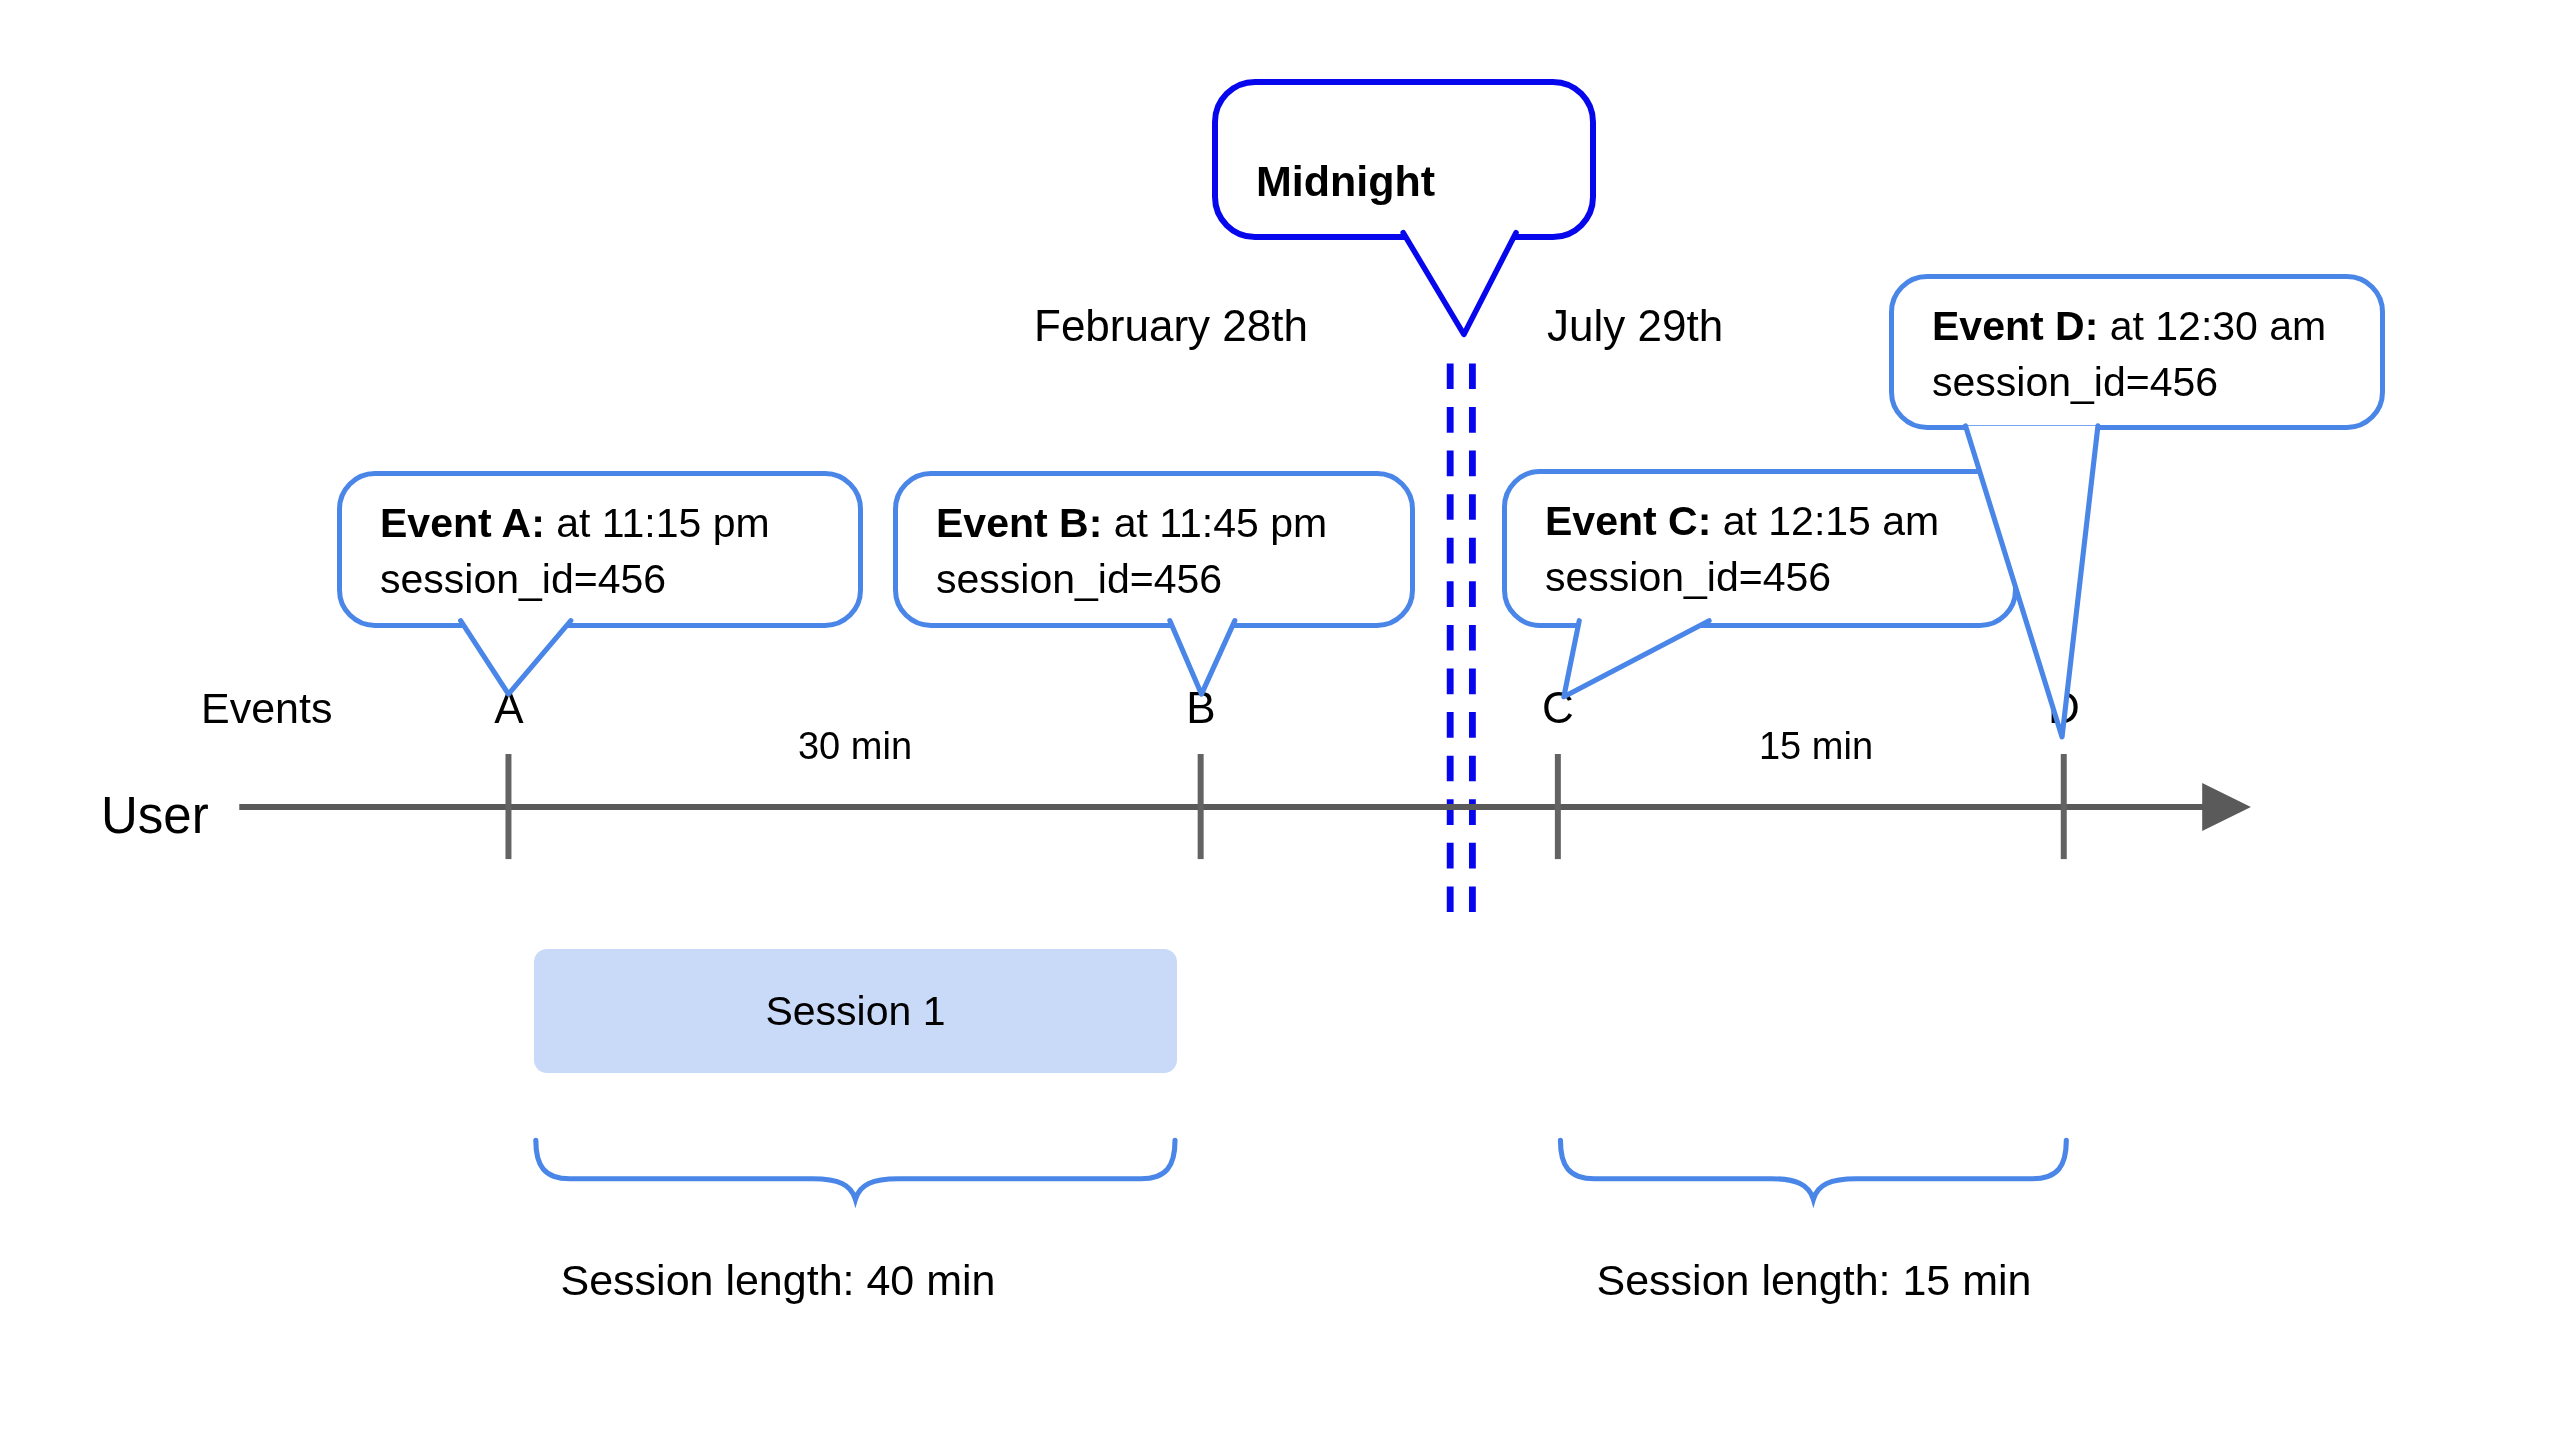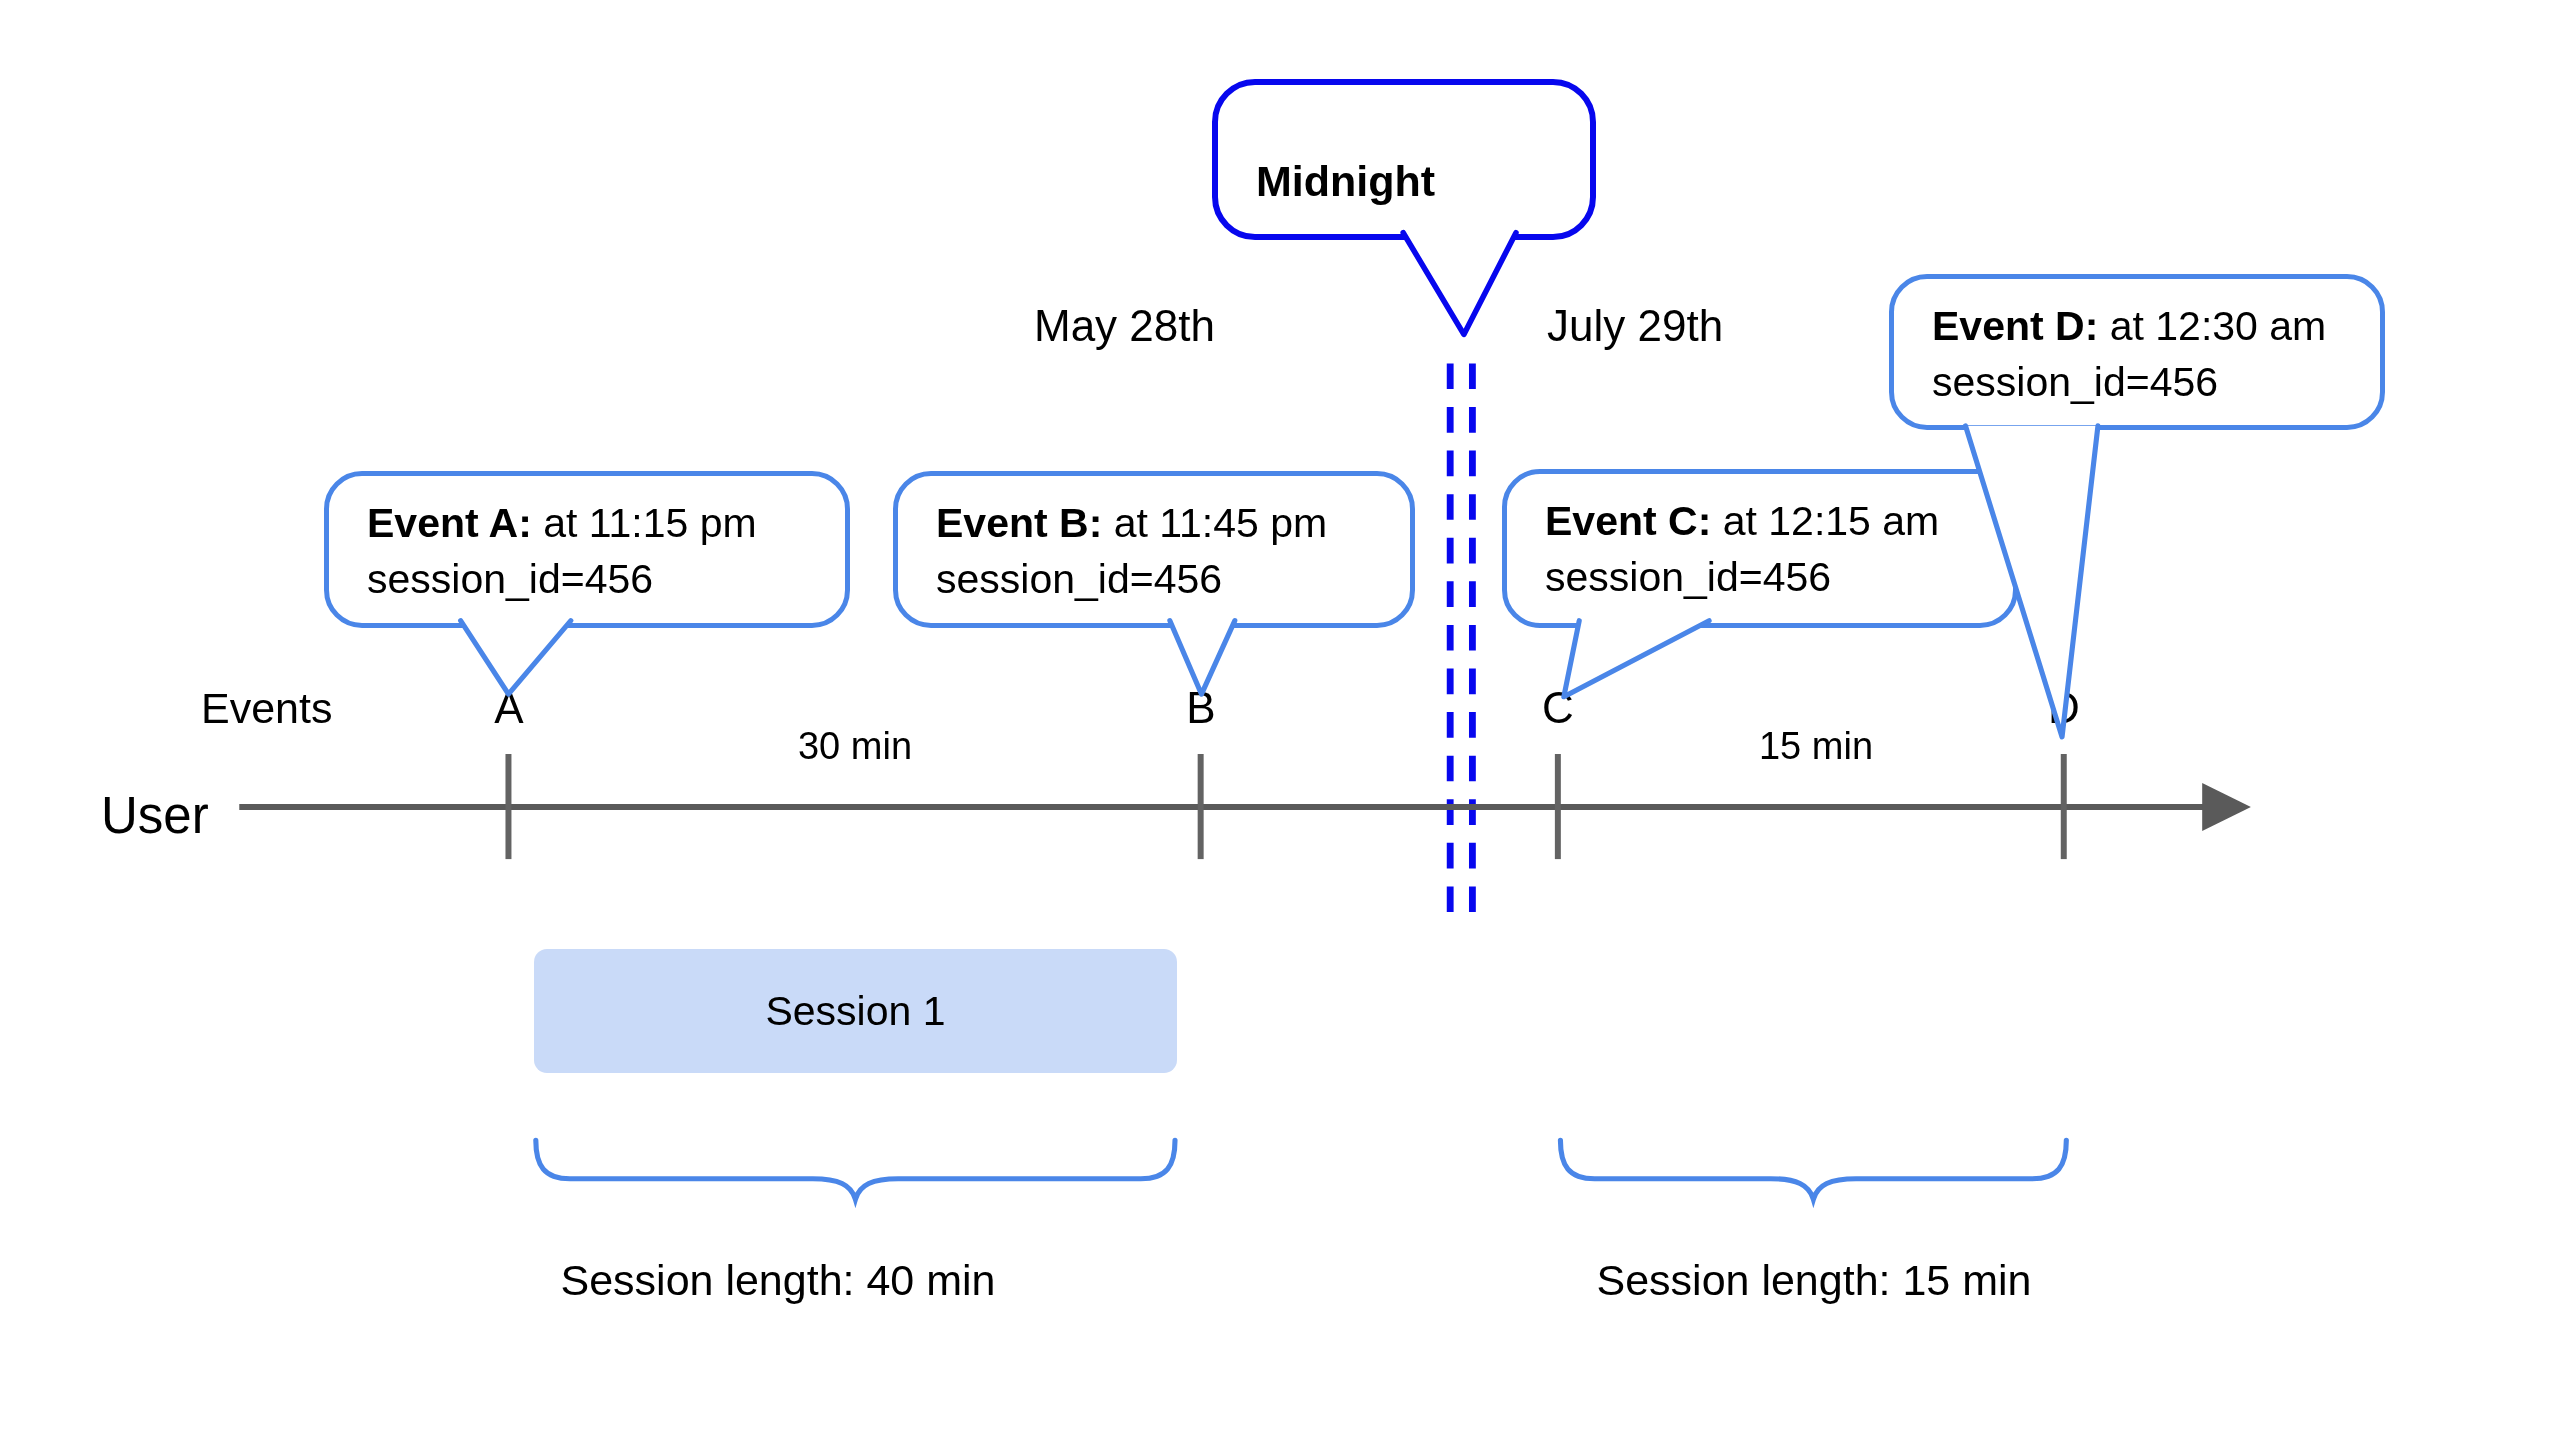--- a/index.html
+++ b/index.html
@@ -55,28 +55,28 @@
   .dash{stroke:var(--accent-blue);stroke-width:8;stroke-dasharray:30 21;}
   .tail{fill:#ffffff;stroke:var(--bubble-blue);stroke-width:6;stroke-linejoin:round;stroke-linecap:round;}
   .tail-midnight{fill:#ffffff;stroke:var(--accent-blue);stroke-width:6.5;stroke-linejoin:round;stroke-linecap:round;}
   .brace{fill:none;stroke:var(--bubble-blue);stroke-width:6;stroke-linecap:round;}
 </style>
 </head>
 <body>
 
 <div class="stage">
 
-  <div class="abs date-label" style="left:1034px;top:301px;">May 28th</div>
+  <div class="abs date-label" style="left:1034px;top:301px;">February 28th</div>
   <div class="abs date-label" style="left:1547px;top:301px;">July 29th</div>
 
   <div class="bubble-midnight" style="left:1212px;top:79px;width:384px;height:161px;">
     <div class="midnight-text">Midnight</div>
   </div>
 
-  <div class="bubble" style="left:324px;top:471px;width:526px;height:157px;">
+  <div class="bubble" style="left:337px;top:471px;width:526px;height:157px;">
     <div><b>Event A:</b> <span>at 11:15 pm</span></div>
     <div>session_id=456</div>
   </div>
 
   <div class="bubble" style="left:893px;top:471px;width:522px;height:157px;">
     <div><b>Event B:</b> <span>at 11:45 pm</span></div>
     <div>session_id=456</div>
   </div>
 
   <div class="bubble" style="left:1502px;top:469px;width:516px;height:159px;">

